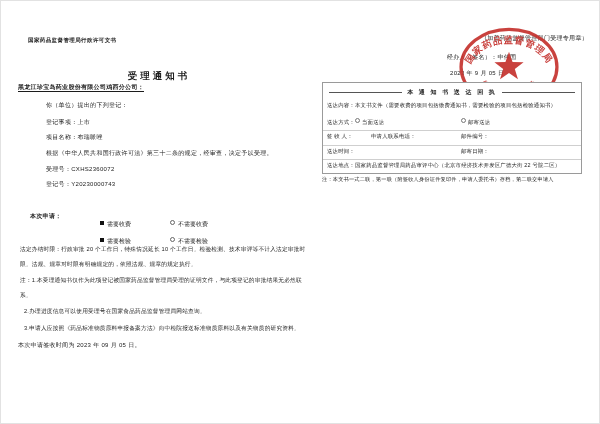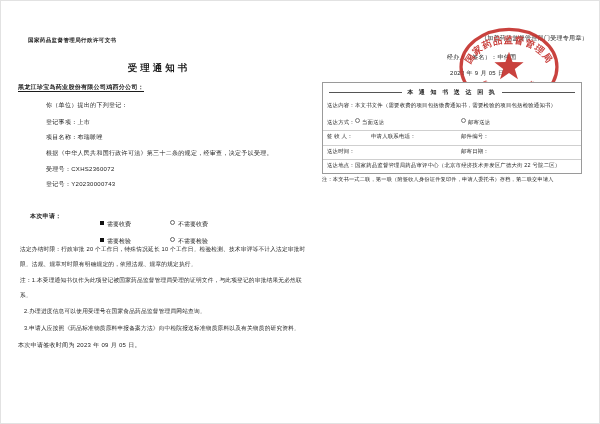--- a/index.html
+++ b/index.html
@@ -3,21 +3,21 @@
 <meta charset="utf-8">
 <style>
   html,body{margin:0;padding:0;background:#ececec;}
   .page{
     position:relative;width:600px;height:424px;background:#ffffff;
     font-family:"Liberation Sans","DejaVu Sans",sans-serif;color:#1c1c1c;
     overflow:hidden;box-shadow:0 0 0 1px #e2e2e2 inset;
   }
   .abs{position:absolute;}
   .t-header{font-size:5.5px;font-weight:bold;letter-spacing:.4px;}
-  .t-title{font-size:9.5px;font-weight:bold;letter-spacing:3px;}
+  .t-title{font-size:9.5px;font-weight:bold;letter-spacing:3px;margin-top:8px;}
   .t-body{font-size:6px;letter-spacing:.3px;}
   .t-bold{font-weight:bold;}
   .t-underline{border-bottom:.7px solid #1c1c1c;padding-bottom:1px;}
   .t-para{font-size:5.7px;line-height:15px;letter-spacing:.2px;}
   .t-small{font-size:5.2px;letter-spacing:.2px;}
   .opt-row span.lbl{font-size:6px;}
   .mark-square{display:inline-block;width:4px;height:4px;background:#111;margin-right:3px;vertical-align:1px;}
   .mark-circle{display:inline-block;width:3px;height:3px;border:1px solid #666;border-radius:50%;margin-right:3px;vertical-align:1px;background:#fff;}
   .mark-radio{display:inline-block;width:3px;height:3px;border:1px solid #777;border-radius:50%;margin-right:2px;vertical-align:1px;background:#fff;}
   

